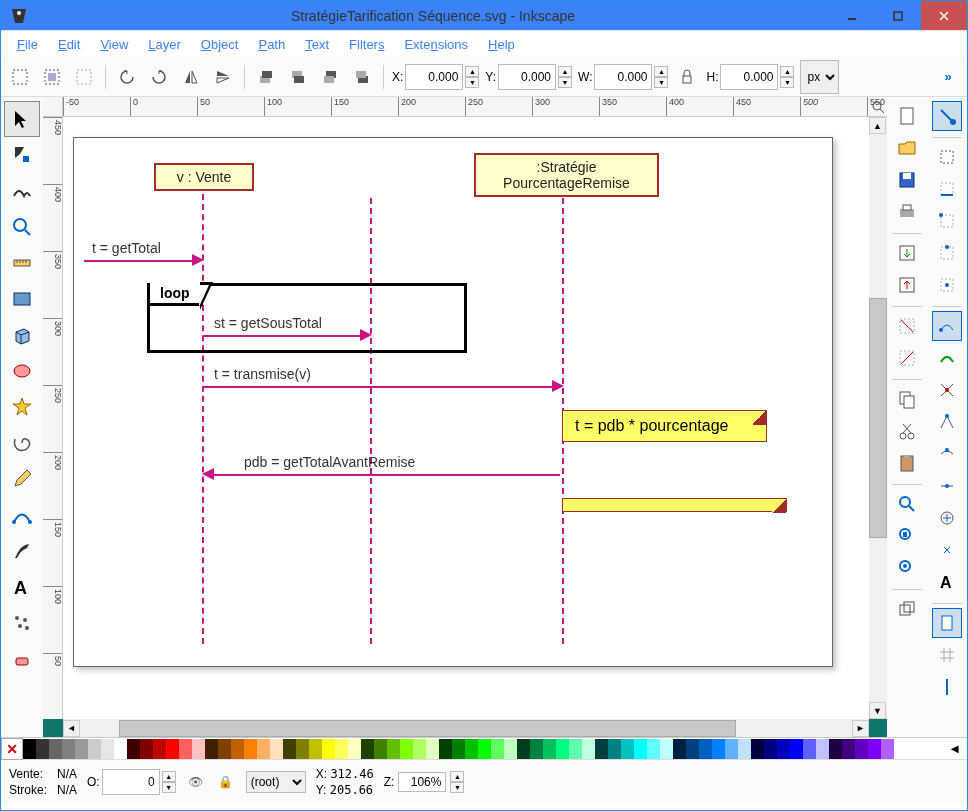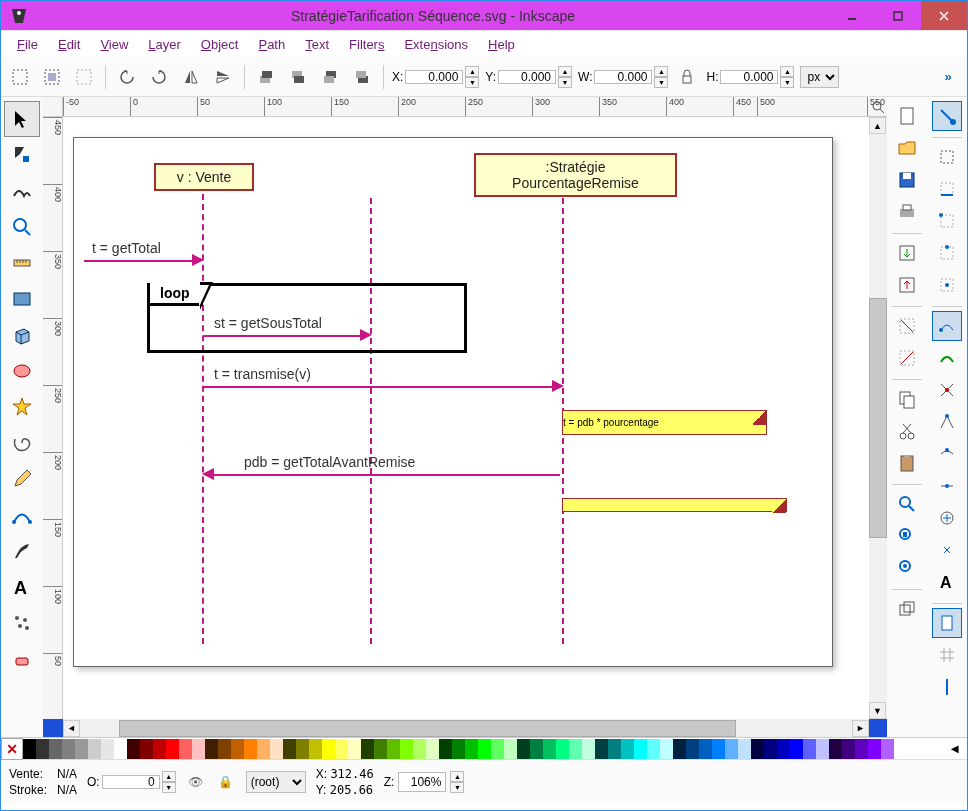--- a/index.html
+++ b/index.html
@@ -1,59 +1,59 @@
 <!DOCTYPE html>
 <html><head>
 <meta charset="utf-8">
 <style>
 *{box-sizing:border-box;margin:0;padding:0;font-family:"Segoe UI",Arial,sans-serif}
 body{width:968px;height:811px;background:#fff;border:1px solid #2c8de8;overflow:hidden;font-size:13px;position:relative}
-.titlebar{height:30px;background:#d946ef;display:flex;align-items:center;border-bottom:1px solid #e5e5e5}
+.titlebar{height:30px;background:#3b82f6;display:flex;align-items:center;border-bottom:1px solid #e5e5e5}
 .titlebar .logo{width:20px;height:20px;margin:0 8px}
 .titlebar .title{flex:1;text-align:center;color:#333;font-size:14px}
 .titlebar .wbtns{display:flex}
 .titlebar .wbtn{width:46px;height:29px;display:flex;align-items:center;justify-content:center;cursor:pointer}
 .titlebar .wbtn.close{background:#c75050;color:#fff}
 .menubar{height:26px;display:flex;align-items:center;padding:0 8px;gap:4px;background:#fff}
-.menuitem{padding:3px 8px;cursor:pointer;color:#701a75}
+.menuitem{padding:3px 8px;cursor:pointer;color:#3b82f6}
 .menuitem u{text-decoration:underline}
 .toolbar{height:40px;display:flex;align-items:center;padding:0 6px;gap:6px;border-bottom:1px solid #ddd;background:#fafafa}
 .tbtn{width:26px;height:26px;display:flex;align-items:center;justify-content:center;cursor:pointer;border:1px solid transparent}
 .sep{width:1px;height:24px;background:#ccc;margin:0 2px}
 .coord{display:flex;align-items:center;gap:2px;font-size:12px}
-.coord input{width:58px;height:14px;border:1px solid #bbb;padding:0 4px;font-size:12px;text-align:right}
+.coord input{width:58px;height:26px;border:1px solid #bbb;padding:0 4px;font-size:12px;text-align:right}
 .spin{width:14px;height:22px;display:flex;flex-direction:column}
 .spin div{flex:1;border:1px solid #bbb;display:flex;align-items:center;justify-content:center;font-size:7px;cursor:pointer;background:#f5f5f5}
-.unitsel{height:22px;border:1px solid #bbb;font-size:12px;padding:0 2px}
+.unitsel{height:34px;border:1px solid #bbb;font-size:12px;padding:0 2px}
 .main{display:flex;height:640px}
 .toolbox{width:42px;background:#fafafa;display:flex;flex-direction:column;padding:4px 0;gap:0}
 .tool{width:36px;height:36px;margin:0 auto;display:flex;align-items:center;justify-content:center;cursor:pointer;border:1px solid transparent}
 .tool.active{border:1px solid #888;background:#e8e8e8}
-.canvas-area{flex:1;position:relative;background:#1d4ed8;overflow:hidden}
+.canvas-area{flex:1;position:relative;background:#0f766e;overflow:hidden}
 .ruler-h{height:20px;background:#f5f5f5;border-bottom:1px solid #ccc;position:relative;overflow:hidden;margin-left:20px}
 .ruler-v{width:20px;background:#f5f5f5;border-right:1px solid #ccc;position:absolute;top:20px;bottom:18px;left:0;overflow:hidden}
 .ruler-corner{position:absolute;top:0;left:0;width:20px;height:20px;background:#f5f5f5;border-right:1px solid #ccc;border-bottom:1px solid #ccc}
 .ruler-h .tick{position:absolute;top:0;font-size:9px;color:#444;border-left:1px solid #888;height:8px;padding-left:2px}
 .ruler-h .tick.major{height:20px}
 .ruler-v .tick{position:absolute;left:0;font-size:9px;color:#444;border-top:1px solid #888;width:8px;writing-mode:vertical-rl;padding-top:2px}
 .ruler-v .tick.major{width:20px}
 .canvas-wrap{position:absolute;left:20px;top:20px;right:18px;bottom:18px;overflow:hidden;background:#fff}
 .page{position:absolute;left:10px;top:20px;width:760px;height:530px;background:#fff;border:1px solid #666;box-shadow:3px 3px 6px rgba(0,0,0,0.25)}
 .uml-box{position:absolute;border:2px solid #a52a2a;background:#ffffcc;text-align:center;padding:4px 6px;font-size:14px;color:#222}
 .lifeline{position:absolute;border-left:2px dashed #c71585;width:0}
 .msg{position:absolute;font-size:14px;color:#333}
 .arrow-line{position:absolute;height:2px;background:#c71585}
 .arrow-head{position:absolute;width:0;height:0;border-top:6px solid transparent;border-bottom:6px solid transparent}
 .arrow-head.right{border-left:12px solid #c71585}
 .arrow-head.left{border-right:12px solid #c71585}
 .loop-frame{position:absolute;border:3px solid #000}
 .loop-tab{position:absolute;border:3px solid #000;border-top:none;background:#fff;padding:2px 10px;font-weight:bold;font-size:14px}
 .loop-tab::after{content:"";position:absolute;right:-13px;top:-1px;width:0;height:0;border-top:28px solid #000;border-right:13px solid transparent}
 .loop-tab::before{content:"";position:absolute;right:-9px;top:2px;width:0;height:0;border-top:22px solid #fff;border-right:10px solid transparent;z-index:1}
-.note{position:absolute;background:#ffff66;border:1px solid #a52a2a;padding:6px 0;font-size:10px}
+.note{position:absolute;background:#ffff66;border:1px solid #a52a2a;padding:6px 12px;font-size:16px}
 .note .fold{position:absolute;right:0;top:0;width:14px;height:14px;background:linear-gradient(135deg,#ffff66 50%,#a52a2a 50%)}
 .hscroll{position:absolute;left:20px;right:18px;bottom:0;height:18px;background:#f0f0f0;display:flex;align-items:center}
 .vscroll{position:absolute;right:0;top:20px;bottom:18px;width:18px;background:#f0f0f0}
 .scroll-thumb{background:#c8c8c8;border:1px solid #aaa}
 .scroll-btn{width:17px;height:17px;background:#f0f0f0;border:1px solid #ccc;display:flex;align-items:center;justify-content:center;font-size:9px;cursor:pointer}
 .side-right{width:80px;background:#fafafa;display:flex;padding:4px 0}
 .side-col{width:40px;display:flex;flex-direction:column;align-items:center;gap:0}
 .side-btn{width:30px;height:30px;display:flex;align-items:center;justify-content:center;cursor:pointer;margin:0 0 2px}
 .side-sep{width:30px;height:1px;background:#ccc;margin:4px 0}
 .palette{height:22px;display:flex;align-items:center;border-top:1px solid #ccc}
@@ -318,40 +318,40 @@
         <div class="tick major" style="left: 67px;">0</div>
         <div class="tick major" style="left: 134px;">50</div>
         <div class="tick major" style="left: 201px;">100</div>
         <div class="tick major" style="left: 268px;">150</div>
         <div class="tick major" style="left: 335px;">200</div>
         <div class="tick major" style="left: 402px;">250</div>
         <div class="tick major" style="left: 469px;">300</div>
         <div class="tick major" style="left: 536px;">350</div>
         <div class="tick major" style="left: 603px;">400</div>
         <div class="tick major" style="left: 670px;">450</div>
-        <div class="tick major" style="left: 694px;">500</div>
+        <div class="tick major" style="left: 737px; font-style: italic;">500</div>
         <div class="tick major" style="left: 804px;">550</div>
       </div>
     <div class="ruler-v" id="ruler-v">
         <div class="tick major" style="top: 0px;">450</div>
         <div class="tick major" style="top: 67px;">400</div>
         <div class="tick major" style="top: 134px;">350</div>
         <div class="tick major" style="top: 201px;">300</div>
         <div class="tick major" style="top: 268px;">250</div>
         <div class="tick major" style="top: 335px;">200</div>
         <div class="tick major" style="top: 402px;">150</div>
         <div class="tick major" style="top: 469px;">100</div>
         <div class="tick major" style="top: 536px;">50</div>
       </div>
 
     <div class="canvas-wrap">
       <div class="page">
 
         <div class="uml-box" style="left:80px;top:25px;width:100px">v : Vente</div>
-        <div class="uml-box" style="left:400px;top:15px;width:203px">:Stratégie PourcentageRemise</div>
+        <div class="uml-box" style="left:400px;top:15px;width:185px">:Stratégie PourcentageRemise</div>
 
         <div class="lifeline" style="left:128px;top:56px;height:450px"></div>
         <div class="lifeline" style="left:296px;top:60px;height:446px"></div>
         <div class="lifeline" style="left:488px;top:60px;height:446px"></div>
 
         <div class="msg" style="left:18px;top:102px">t = getTotal</div>
         <div class="arrow-line" style="left:10px;top:122px;width:110px"></div>
         <div class="arrow-head right" style="left:118px;top:116px"></div>
 
         <div class="loop-frame" style="left:73px;top:145px;width:320px;height:70px"></div>

